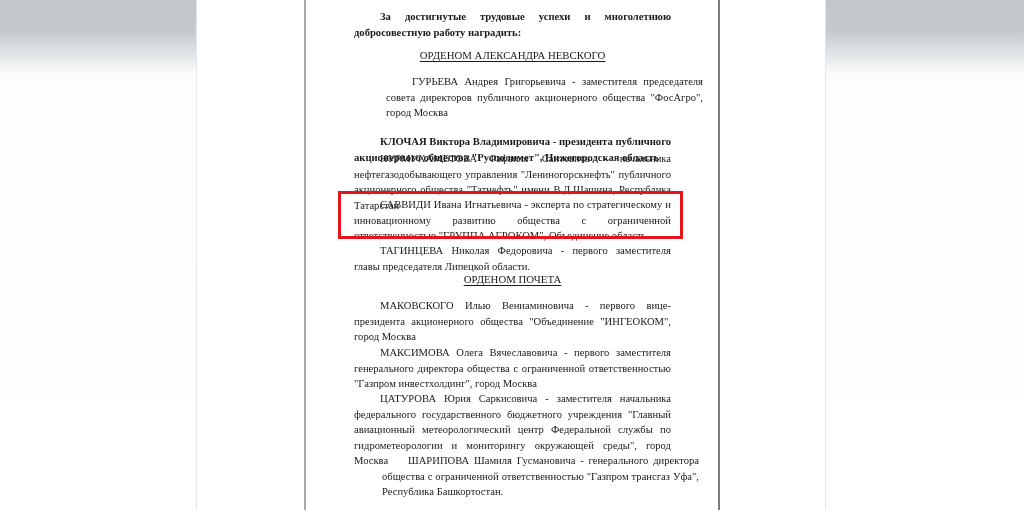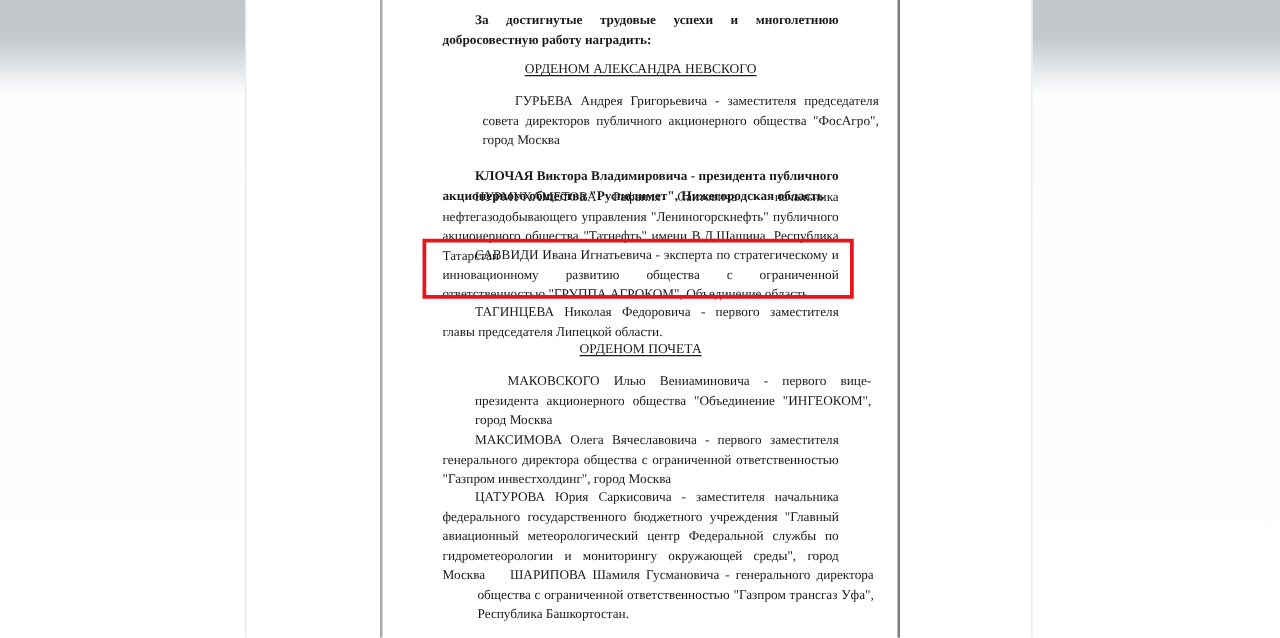--- a/index.html
+++ b/index.html
@@ -91,19 +91,19 @@
   <p class="heading" style="top:48px;text-decoration:underline;">ОРДЕНОМ АЛЕКСАНДРА НЕВСКОГО</p>
 
   <p class="para" style="top:74px;margin-left:32px;">ГУРЬЕВА Андрея Григорьевича - заместителя председателя совета директоров публичного акционерного общества "ФосАгро", город Москва</p>
   <p class="para" style="top:134px;font-weight:bold;">КЛОЧАЯ Виктора Владимировича - президента публичного акционерного общества "Русполимет", Нижегородская область</p>
   <p class="para" style="top:151px;">НУРМУХАМЕТОВА Рафаиля Саитовича - начальника нефтегазодобывающего управления "Лениногорскнефть" публичного акционерного общества "Татнефть" имени В.Д.Шашина, Республика Татарстан</p>
   <p class="para" style="top:197px;">САВВИДИ Ивана Игнатьевича - эксперта по стратегическому и инновационному развитию общества с ограниченной ответственностью "ГРУППА АГРОКОМ", Объединение область</p>
   <p class="para" style="top:243px;">ТАГИНЦЕВА Николая Федоровича - первого заместителя главы председателя Липецкой области.</p>
 
   <p class="heading" style="top:272px;text-decoration:underline;">ОРДЕНОМ ПОЧЕТА</p>
 
-  <p class="para" style="top:298px;margin-left:26px;">МАКОВСКОГО Илью Вениаминовича - первого вице-президента акционерного общества "Объединение "ИНГЕОКОМ", город Москва</p>
+  <p class="para" style="top:298px;">МАКОВСКОГО Илью Вениаминовича - первого вице-президента акционерного общества "Объединение "ИНГЕОКОМ", город Москва</p>
   <p class="para" style="top:345px;">МАКСИМОВА Олега Вячеславовича - первого заместителя генерального директора общества с ограниченной ответственностью "Газпром инвестхолдинг", город Москва</p>
   <p class="para" style="top:391px;">ЦАТУРОВА Юрия Саркисовича - заместителя начальника федерального государственного бюджетного учреждения "Главный авиационный метеорологический центр Федеральной службы по гидрометеорологии и мониторингу окружающей среды", город Москва</p>
   <p class="para" style="top:453px;margin-left:28px;">ШАРИПОВА Шамиля Гусмановича - генерального директора общества с ограниченной ответственностью "Газпром трансгаз Уфа", Республика Башкортостан.</p>
 </div>
 
 <div class="highlight-box"></div>
 
 </body></html>

